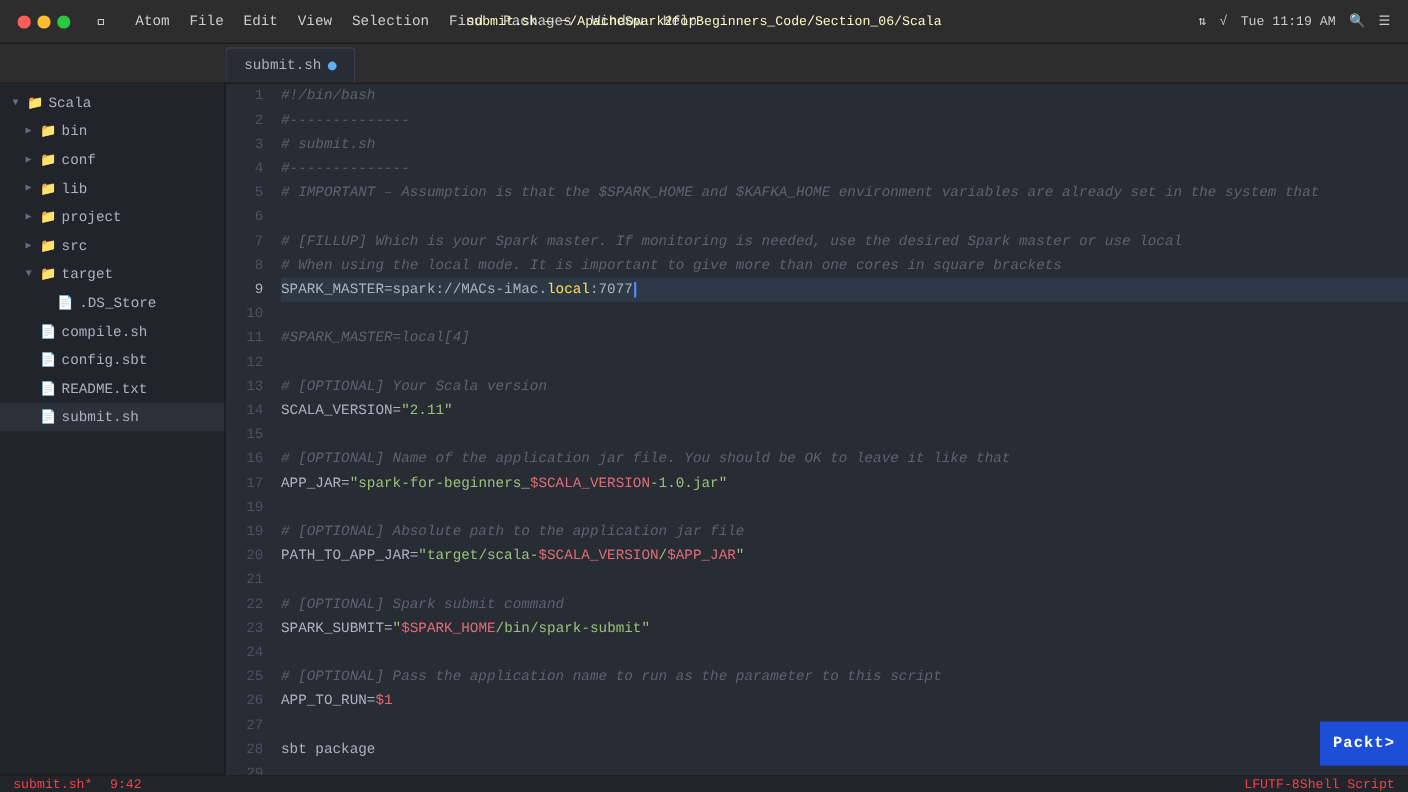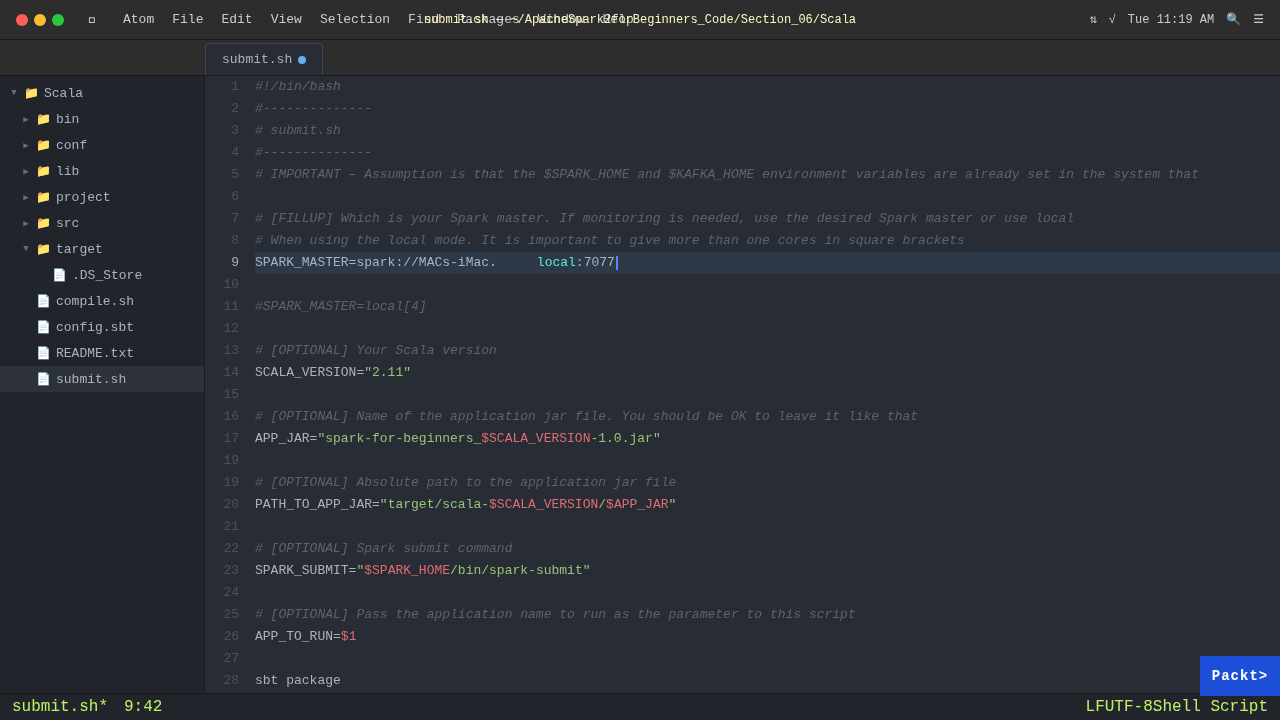--- a/index.html
+++ b/index.html
@@ -194,35 +194,35 @@
       font-size: 13px;
       color: #abb2bf;
     }
     .code-line.highlighted {
       background: rgba(97, 175, 239, 0.1);
     }
 
     
     .c-comment { color: #5c6370; font-style: italic; }
     .c-variable { color: #e06c75; }
-    .c-special { color: #5eead4; margin-left: 40px; }
+    .c-special { color: #fde047; }
     .c-green { color: #98c379; }
     .c-plain { color: #abb2bf; }
 
     
     .statusbar {
-      height: 27px;
+      height: 16px;
       background: #21252b;
       border-top: 1px solid #181a1f;
       display: flex;
       align-items: center;
       justify-content: space-between;
       padding: 0 12px;
-      font-size: 16px;
-      color: #bef264;
+      font-size: 12px;
+      color: #ef4444;
       flex-shrink: 0;
     }
     .statusbar-left { display: flex; gap: 16px; align-items: center; }
     .statusbar-right { display: flex; align-items: center; }
     .packt-logo {
       position: fixed;
       bottom: 24px;
       right: 0;
       width: 80px;
       height: 40px;

